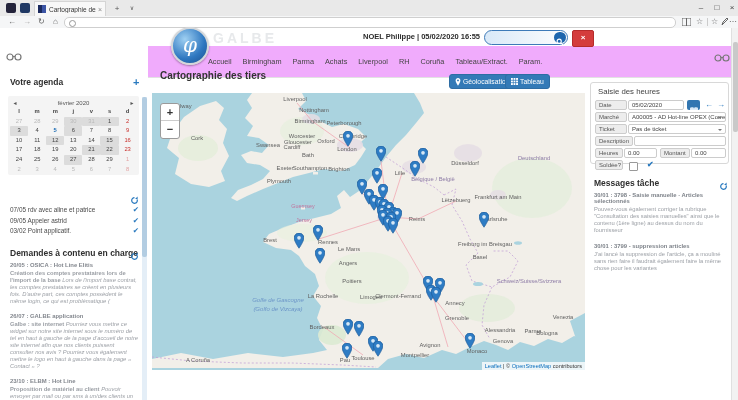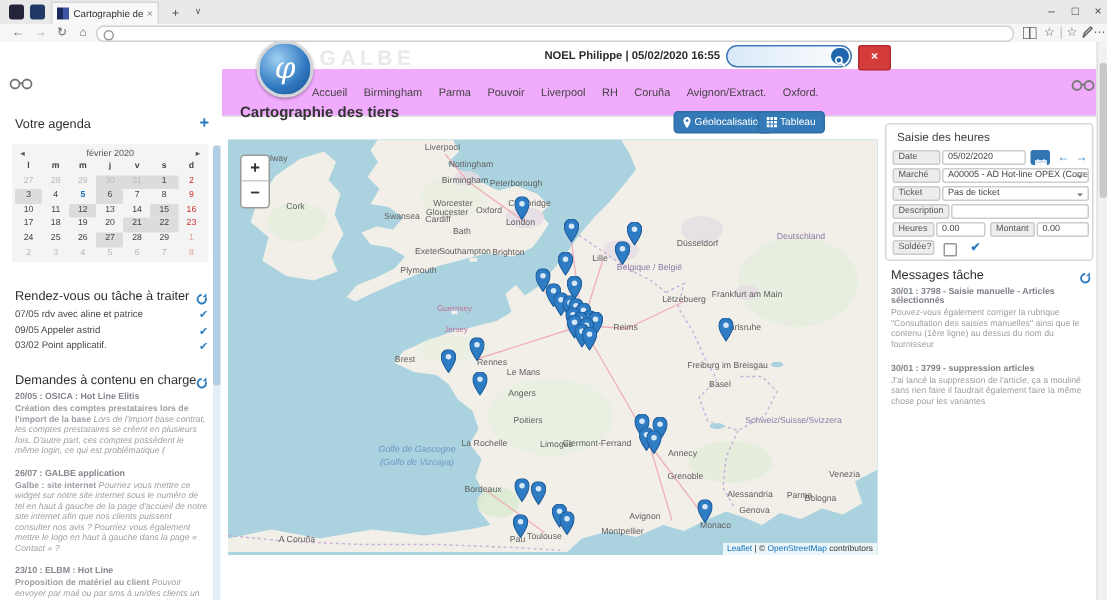--- a/index.html
+++ b/index.html
@@ -29,21 +29,21 @@
     background:radial-gradient(circle at 35% 30%,#9fd0f2,#2e77c0 60%,#1b4f8c);
     border:2px solid #d4d7da;box-shadow:0 1px 2px rgba(0,0,0,.35);z-index:5;
     color:#fff;font-family:"DejaVu Serif",serif;font-style:italic;font-size:20px;line-height:32px;text-align:center;}
   .brand{left:213px;top:30px;font-size:14px;font-weight:bold;letter-spacing:3px;color:#e7e9eb;}
   .userinfo{left:320px;top:32px;width:160px;text-align:right;font-size:7.5px;font-weight:bold;color:#2b2b2b;}
   .search{left:484px;top:30px;width:84px;height:15px;border:1px solid #3d7ab8;border-radius:8px;background:linear-gradient(90deg,#d9e9f8,#fdfdfd);box-sizing:border-box;}
   .searchbtn{right:1px;top:1px;width:12px;height:11px;border-radius:6px;background:#1e66ad;text-align:center;}
   .redbtn{left:572px;top:30px;width:20px;height:15px;background:#d43c3c;border:1px solid #b52b2b;border-radius:2px;color:#fff;font-size:8px;font-weight:bold;text-align:center;line-height:13px;}
   .glasses{width:16px;height:11px;}
   
-  .sb-title{font-size:8.5px;font-weight:normal;color:#2f2f2f;}
+  .sb-title{font-size:8.5px;font-weight:bold;color:#2f2f2f;}
   .plusico{color:#2a7abf;font-size:11px;font-weight:bold;line-height:9px;}
   .cal{left:8px;top:96px;width:131px;height:79px;background:#f4f4f4;border-radius:2px;padding:2px 2px;box-sizing:border-box;}
   .cal-head{display:flex;font-size:6px;color:#555;align-items:center;height:9px;}
   .cal-head .mon{flex:1;text-align:center;font-size:6px;}
   .cal-arrow{width:10px;text-align:center;font-size:5px;color:#555;}
   .cal-row{display:flex;}
   .cal-cell{width:18.1px;height:9.6px;font-size:5.8px;text-align:center;line-height:9.6px;color:#444;border-radius:1px;}
   .cal-cell.dn{font-weight:bold;}
   .cal-cell.mut{color:#b9b9b9;}
   .cal-cell.red{color:#c9302c;}
@@ -68,21 +68,21 @@
   .mlabel{position:absolute;transform:translate(-50%,-50%);font-size:5.8px;color:#5f5f5f;white-space:nowrap;}
   .mlabel.k{color:#8d7ba6;}
   .mlabel.p{color:#c0739c;font-size:5.4px;}
   .mlabel.s{color:#6d96c8;font-style:italic;font-size:6px;}
   .marker{position:absolute;width:10px;height:16px;}
   .zoomctl{left:8px;top:10px;width:18px;height:34px;background:#fff;border:1px solid #9a9a9a;border-radius:3px;z-index:30;}
   .zbtn{width:18px;height:16px;text-align:center;font-size:11px;font-weight:bold;color:#333;line-height:16px;}
   .attrib{right:0;bottom:0;background:rgba(255,255,255,.78);font-size:5.6px;color:#333;padding:1px 3px;z-index:30;}
   .attrib .lnk{color:#0b6fbd;}
   
-  .card{left:590px;top:82px;width:139px;height:92px;border:1px solid #d8d8d8;border-radius:3px;background:#fff;box-sizing:border-box;}
+  .card{left:590px;top:82px;width:139px;height:82px;border:1px solid #d8d8d8;border-radius:3px;background:#fff;box-sizing:border-box;}
   .card-title{left:7px;top:4px;font-size:7.8px;color:#444;}
   .frow{left:4px;height:10px;}
   .flabel{position:absolute;left:0;top:0;height:10px;background:#ededed;border:1px solid #ccc;border-radius:2px;font-size:6px;color:#555;line-height:9px;padding-left:3px;box-sizing:border-box;}
   .finput{position:absolute;top:0;height:10px;background:#fff;border:1px solid #ccc;border-radius:2px;font-size:6px;color:#444;line-height:9px;padding-left:3px;box-sizing:border-box;white-space:nowrap;overflow:hidden;}
   .fselect::after{content:"";position:absolute;right:3px;top:4px;border:2.5px solid transparent;border-top-color:#777;}
   .calbtn{position:absolute;top:0;width:13px;height:10px;background:#3276b1;border-radius:2px;text-align:center;}
   .farrow{position:absolute;top:0;color:#2a7abf;font-size:8px;font-weight:bold;line-height:10px;}
   .cbox{position:absolute;top:1.5px;width:7px;height:7px;background:#fff;border:1px solid #999;border-radius:1px;}
   .msg{margin-bottom:9px;width:134px;}
   .msg-head{font-size:5.9px;font-weight:bold;color:#7e838a;margin-bottom:2px;}
@@ -140,26 +140,26 @@
     <svg class="glasses" viewBox="0 0 16 11">
         <circle cx="4" cy="6" r="3" fill="none" stroke="#777" stroke-width="1.2"></circle>
         <circle cx="12" cy="6" r="3" fill="none" stroke="#777" stroke-width="1.2"></circle>
         <path d="M7 6 Q8 4.5 9 6" fill="none" stroke="#777" stroke-width="1.2"></path>
       </svg>
   </div>
   <div class="abs navstrip" id="nav-list">
       <span class="nav-item">Accueil</span>
       <span class="nav-item">Birmingham</span>
       <span class="nav-item">Parma</span>
-      <span class="nav-item">Pouvoir</span>
+      <span class="nav-item">Achats</span>
       <span class="nav-item">Liverpool</span>
       <span class="nav-item">RH</span>
       <span class="nav-item">Coruña</span>
-      <span class="nav-item">Avignon/Extract.</span>
-      <span class="nav-item">Oxford.</span>
+      <span class="nav-item">Tableau/Extract.</span>
+      <span class="nav-item">Param.</span>
     </div>
   <div class="abs" style="left:714px;top:49px;z-index:6;">
     <svg class="glasses" viewBox="0 0 16 11">
         <circle cx="4" cy="6" r="3" fill="none" stroke="#777" stroke-width="1.2"></circle>
         <circle cx="12" cy="6" r="3" fill="none" stroke="#777" stroke-width="1.2"></circle>
         <path d="M7 6 Q8 4.5 9 6" fill="none" stroke="#777" stroke-width="1.2"></path>
       </svg>
   </div>
   <div class="abs logo">φ</div>
   <div class="abs brand">GALBE</div>
@@ -243,21 +243,20 @@
           <span class="cal-cell mut">3</span>
           <span class="cal-cell mut">4</span>
           <span class="cal-cell mut">5</span>
           <span class="cal-cell mut">6</span>
           <span class="cal-cell mut">7</span>
           <span class="cal-cell mut red">8</span>
         </div>
       </div>
   </div>
 
-  <div class="abs sb-title" style="left:10px;top:192px;">Rendez-vous ou tâche à traiter</div>
   <div class="abs" style="left:130px;top:191px;">
     <svg class="refresh" viewBox="0 0 16 16">
         <path d="M8 3 A5 5 0 1 0 12.6 6" fill="none" stroke="#2a7abf" stroke-width="2.2"></path>
         <path d="M13.5 1 L13.5 5.5 L9 5.5 Z" fill="#2a7abf"></path>
       </svg>
   </div>
   <div class="abs" style="left:10px;top:206px;" id="task-list">
       <div class="task-row">
         <span class="task-txt">07/05 rdv avec aline et patrice</span>
         <span class="chk">✔</span>

